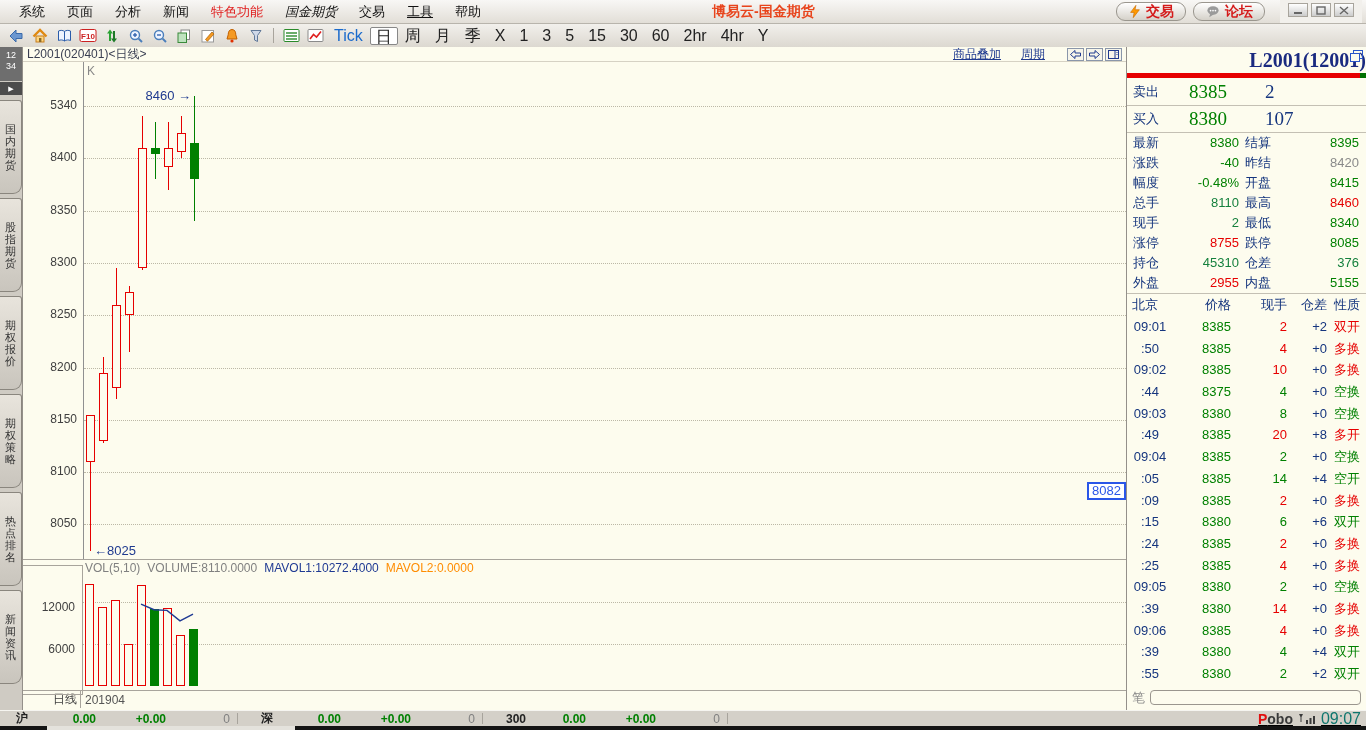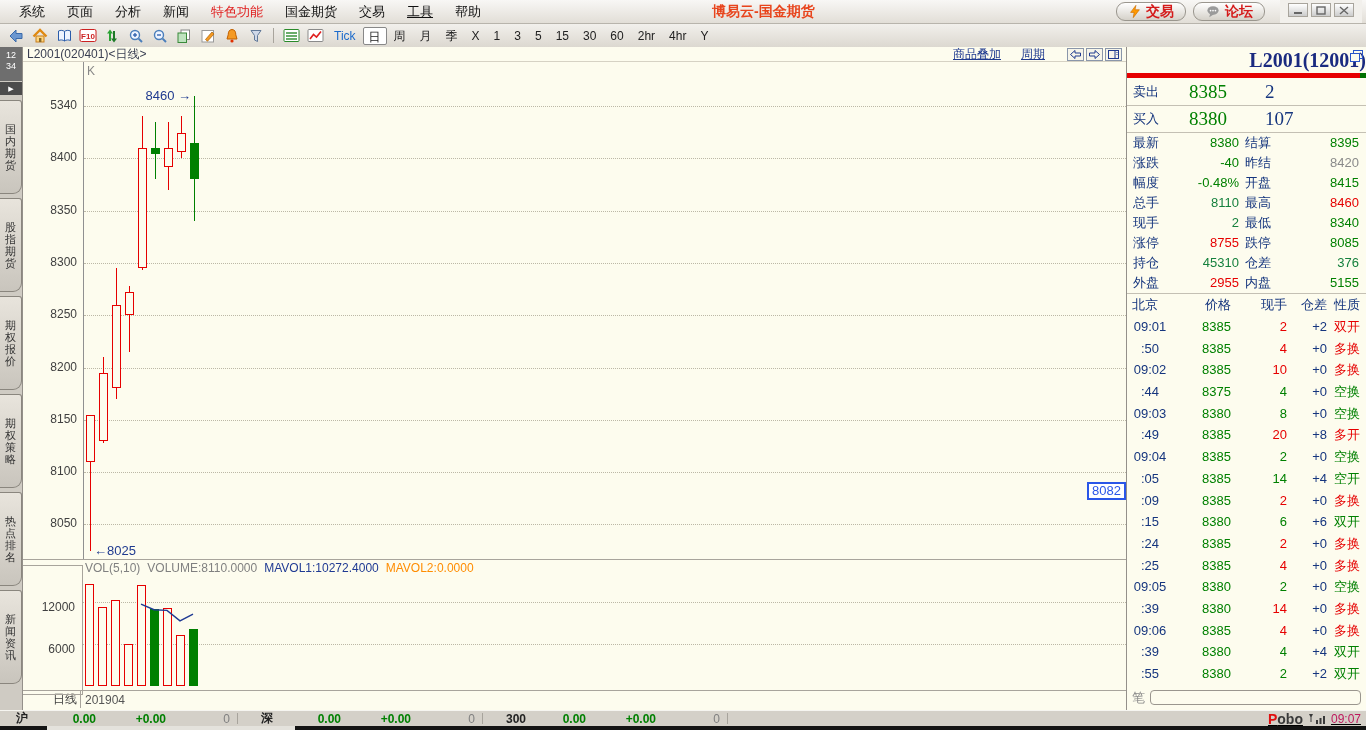--- a/index.html
+++ b/index.html
@@ -18,21 +18,21 @@
     color:#d41a1a;font-weight:bold;font-size:14px;cursor:default;}
   .win-ctrls{display:flex;gap:3px;background:#f2f0ec;padding:3px 8px 6px 8px;margin-left:8px;}
   .win-btn{width:20px;height:14px;border:1px solid #a8a49c;background:linear-gradient(#fff,#ccc);
     display:flex;align-items:center;justify-content:center;}
   
   .toolbar{height:23px;display:flex;align-items:center;padding-left:4px;
     background:linear-gradient(#f2f0ec,#dcd8d0);}
   .tool-btn{width:24px;height:20px;display:flex;align-items:center;justify-content:center;}
   .tsep{width:1px;height:15px;background:#a8a49c;margin:0 5px;}
   .periods{display:flex;align-items:center;}
-  .period{font-size:12px;color:#222;padding:0 7px;height:18px;line-height:18px;}
+  .period{font-size:16px;color:#222;padding:0 7px;height:18px;line-height:18px;}
   .period.sel{background:#fff;border:1px solid #888;border-radius:2px;padding:0 5px;}
   .period.tick{color:#1a6acc;}
   
   .main{position:absolute;top:47px;left:0;width:1366px;height:663px;display:flex;}
   .sidebar{width:22px;background:#cfcbc3;display:flex;flex-direction:column;}
   .side-top{background:#6e6e6e;color:#fff;font-size:9px;text-align:center;padding-top:3px;
     height:34px;line-height:11px;display:flex;flex-direction:column;}
   .side-arrow{background:#4c4c4c;color:#fff;font-size:7px;text-align:center;height:13px;
     line-height:13px;margin-top:1px;}
   .side-tabs{flex:1;display:flex;flex-direction:column;padding-top:5px;gap:4px;}
@@ -115,37 +115,37 @@
   .statusbar{position:absolute;left:0;top:710px;width:1366px;height:16px;background:#d4d0c8;
     border-top:1px solid #f6f5f0;display:flex;align-items:center;font-size:12px;}
   .sb-name{width:34px;padding-left:16px;color:#222;font-weight:bold;}
   .sb-a,.sb-b{color:#008000;font-weight:bold;text-align:right;}
   .sb-a{width:62px;}.sb-b{width:70px;}
   .sb-c{width:64px;color:#808080;text-align:right;}
   .sb-sep{width:1px;height:11px;background:#a8a49c;margin:0 7px;}
   .sb-right{margin-left:auto;display:flex;align-items:center;gap:5px;padding-right:5px;text-decoration:underline;}
   .brand-p{color:#e01010;font-weight:bold;font-size:14px;}
   .brand-rest{color:#3a3a3a;font-weight:bold;font-size:14px;}
-  .sb-time{color:#be185d;font-size:12px;}
+  .sb-time{color:#0f766e;font-size:16px;}
   .bottom-strip{position:absolute;top:726px;left:0;width:1366px;height:4px;background:#141414;}
   .strip-light{position:absolute;left:47px;width:248px;height:4px;background:#e4e2dc;}
 </style>
 </head>
 <body>
 
 <div class="window">
 
   <div class="menubar">
     <div class="menus" style="display:flex;">
         <div class="menu-item" style="display: inline-block;">系统</div>
         <div class="menu-item" style="display: inline-block;">页面</div>
         <div class="menu-item" style="display: inline-block;">分析</div>
         <div class="menu-item" style="display: inline-block;">新闻</div>
         <div class="menu-item hl" style="display: inline-block;">特色功能</div>
-        <div class="menu-item" style="display: inline-block;">国金期货</div>
+        <div class="menu-item" style="display: inline-block; font-style: italic;">国金期货</div>
         <div class="menu-item" style="display: inline-block;">交易</div>
         <div class="menu-item" style="display: inline-block; text-decoration: underline;">工具</div>
         <div class="menu-item" style="display: inline-block;">帮助</div>
       </div>
     <div class="app-title">博易云-国金期货</div>
     <div class="tb-buttons">
       <div class="pill-btn">
         <svg width="14" height="15" viewBox="0 0 16 16">
             <path d="M9 1 L3 9 H7 L6 15 L13 6 H8 Z" fill="#ff9a00" stroke="#d07000" stroke-width="0.8"></path>
           </svg>

